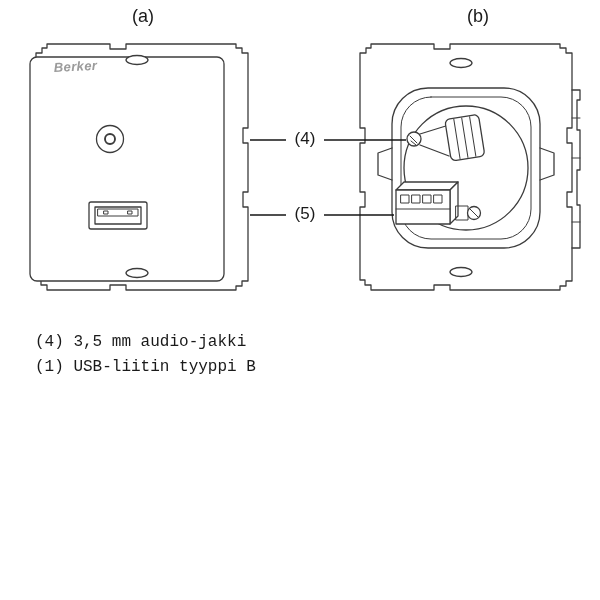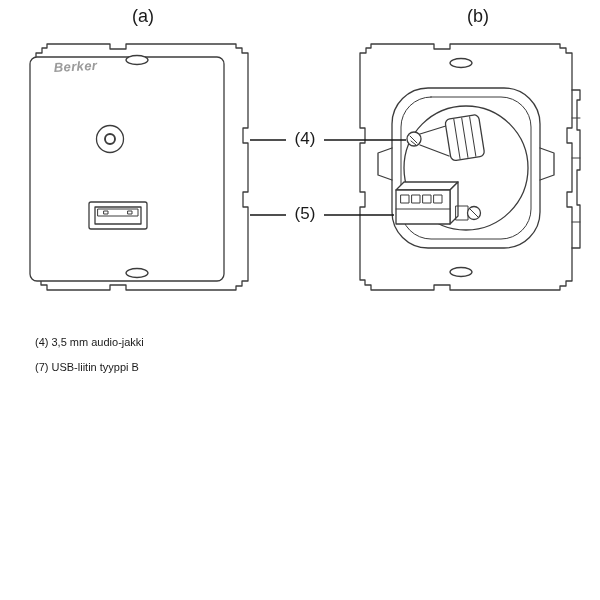--- a/index.html
+++ b/index.html
@@ -14,21 +14,21 @@
   .thin{stroke-width:1;}
   .ld{stroke:#141414;stroke-width:1.5;}
   .brand-text{font-family:"Liberation Sans",sans-serif;font-style:italic;font-weight:bold;
     font-size:13px;fill:var(--brand,#9b9b9b);letter-spacing:.4px;}
   .view-label{position:absolute;font-size:18px;text-align:center;width:70px;}
   .view-label.a{left:108px;top:6px;}
   .view-label.b{left:443px;top:6px;}
   .callout{position:absolute;font-size:17px;text-align:center;width:36px;}
   .callout.c4{left:287px;top:129px;}
   .callout.c5{left:287px;top:204px;}
-  .legend{position:absolute;left:35px;top:330px;font-size:11px;line-height:25px;}
+  .legend{position:absolute;left:35px;top:330px;font-size:16px;line-height:25px;font-family:Liberation Mono, monospace;}
   .legend div{white-space:pre;}
 </style>
 </head>
 <body>
 
 <div class="canvas">
 
   <div class="view-label a">(a)</div>
   <div class="view-label b">(b)</div>
 
@@ -133,16 +133,16 @@
       <line class="ld" x1="250" y1="215" x2="286" y2="215"></line>
       <line class="ld" x1="324" y1="215" x2="394" y2="215"></line>
     </g>
   </svg>
 
   <div class="callout c4">(4)</div>
   <div class="callout c5">(5)</div>
 
   <div class="legend">
     <div>(4) 3,5 mm audio-jakki</div>
-    <div>(7) USB-liitin tyyppi B</div>
+    <div>(1) USB-liitin tyyppi B</div>
   </div>
 
 </div>
 
 </body></html>

